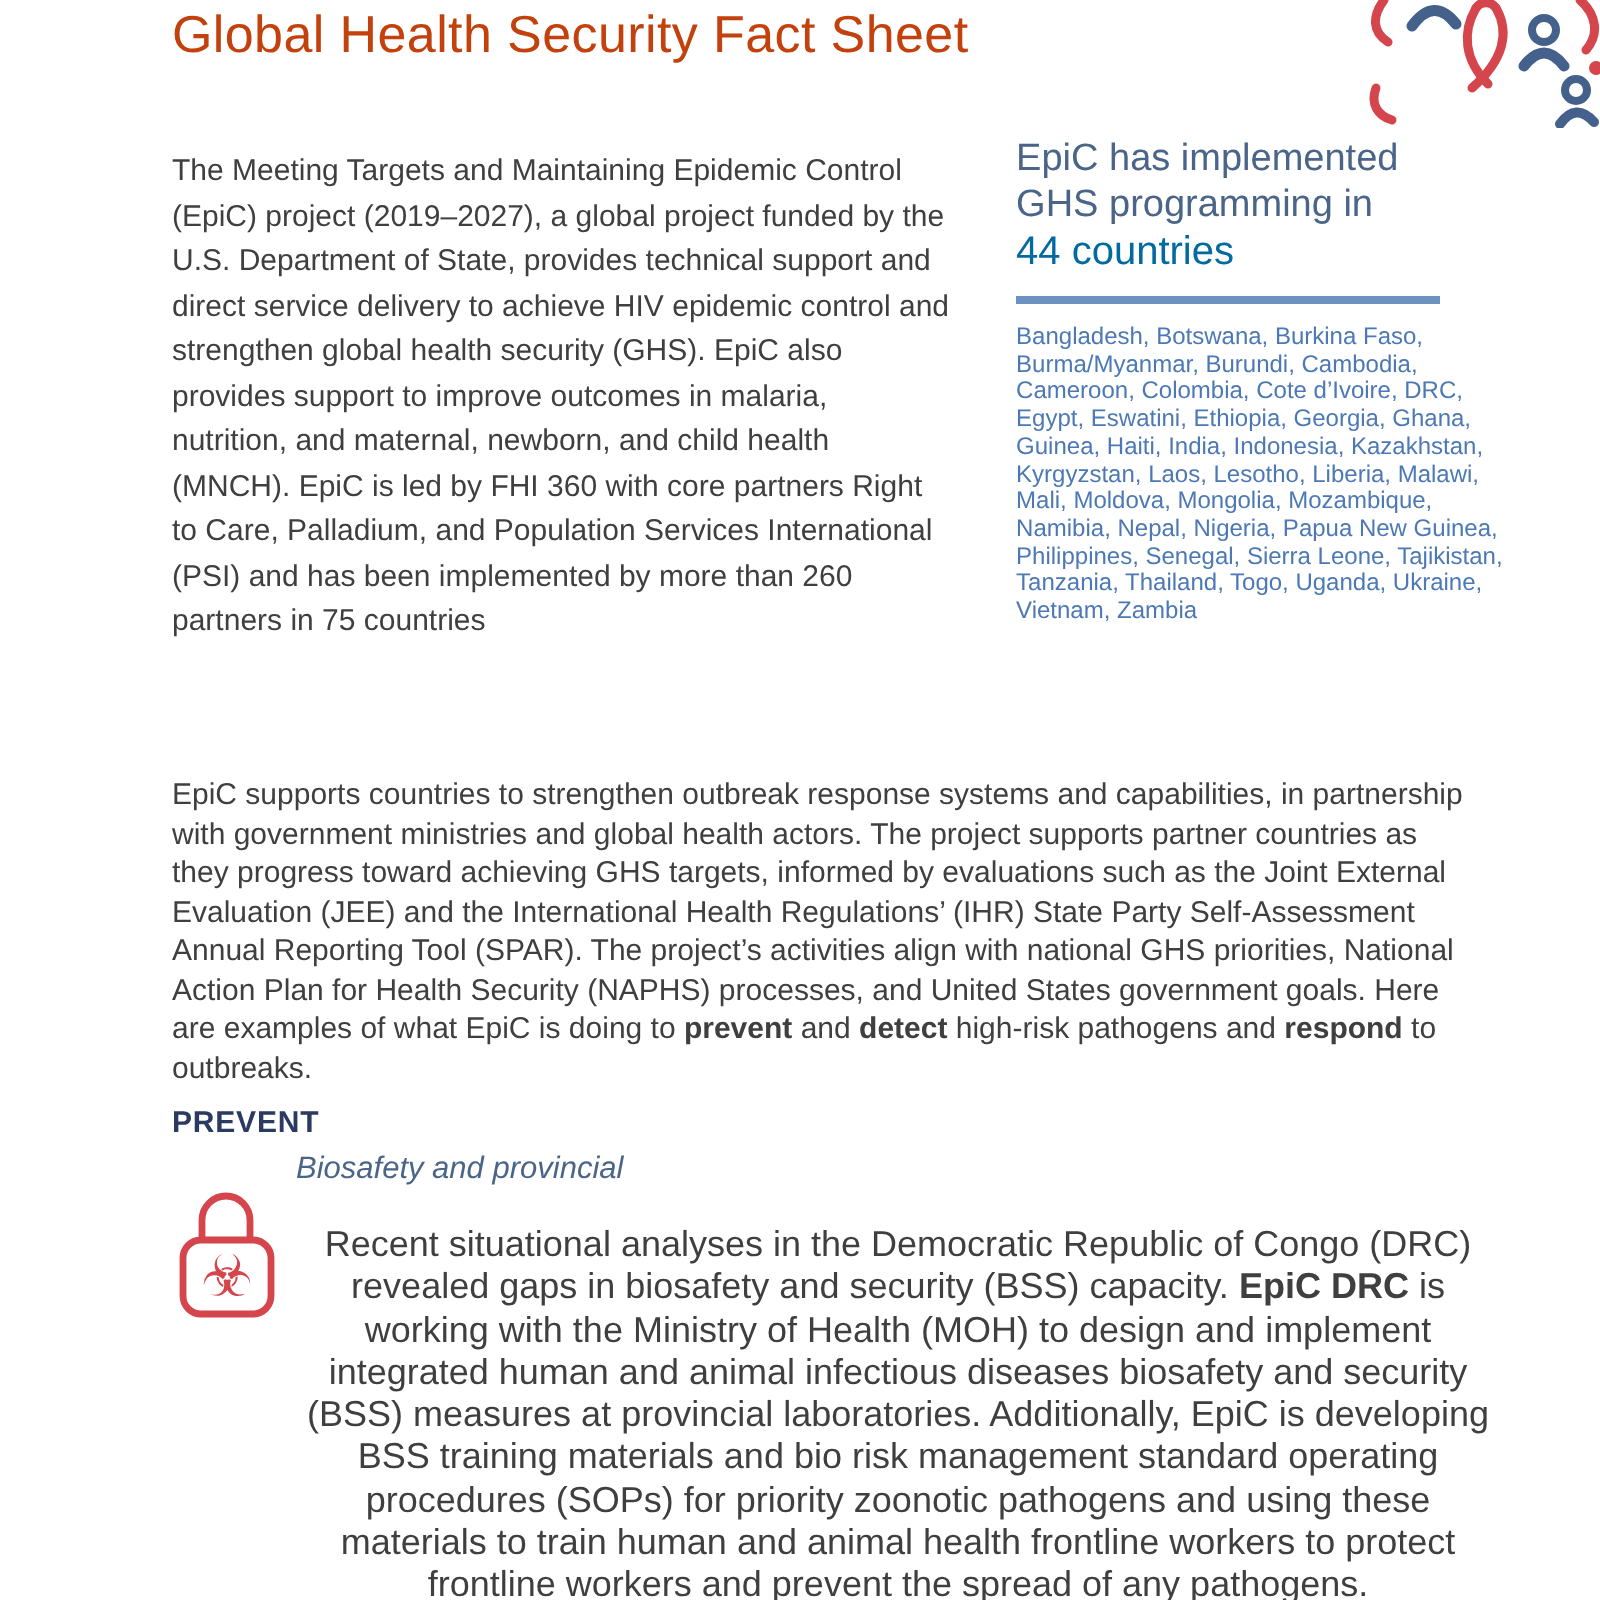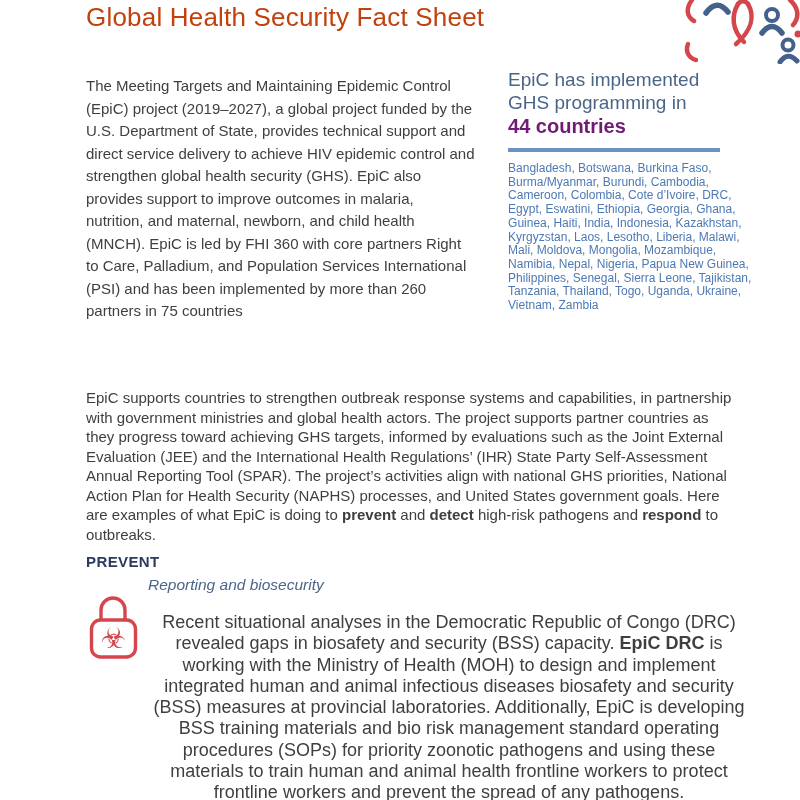--- a/index.html
+++ b/index.html
@@ -14,21 +14,21 @@
   }
   .logo { position:absolute; top:0; right:0; width:118px; height:64px; }
 
   .columns { position:absolute; left:86px; top:60px; width:690px; display:flex; }
   .left-col { width:392px; font-size:15px; line-height:22.5px; }
   .left-col p { margin:15px 0 13px 0; }
   .left-col p:last-child { margin-bottom:0; }
 
   .right-col { margin-left:33px; width:270px; padding-top:8px; }
   .sb-heading { font-size:19px; line-height:23px; color:#4a6588; width:200px; }
-  .sb-heading-bold { font-size:20px; line-height:25px; font-weight:700; color:#701a75; }
+  .sb-heading-bold { font-size:20px; line-height:25px; font-weight:400; color:#0369a1; }
   .sb-divider { width:212px; height:4px; background:#6c92c0; margin:9px 0 10px 0; }
   .sb-countries { width:252px; font-size:12px; font-weight:400; line-height:13.7px; color:#4c79b5; }
 
   .overview { position:absolute; left:86px; top:373px; width:652px; font-size:15px; line-height:19.5px; }
   .overview b { font-weight:700; }
 
   .prevent-heading {
     position:absolute; left:86px; top:553px;
     font-size:15px; font-weight:700; letter-spacing:0.4px; color:#2a3a60;
   }
@@ -83,16 +83,16 @@
 
 <div class="prevent-row">
   <div class="icon-wrap">
     <svg width="54" height="72" viewBox="0 0 54 72" aria-hidden="true">
       <path d="M15 32 V 21 a12 12 0 0 1 24 0 V 32" fill="none" stroke="#d5454c" stroke-width="3.4"></path>
       <rect x="5.5" y="31" width="44" height="37" rx="9" fill="none" stroke="#d5454c" stroke-width="3.4"></rect>
       <text x="27.5" y="59" text-anchor="middle" font-size="29" fill="#d5454c" font-family="DejaVu Sans, sans-serif">☣</text>
     </svg>
   </div>
   <div class="prevent-text">
-    <p class="prevent-sub">Reporting and biosecurity</p>
+    <p class="prevent-sub">Biosafety and provincial</p>
     <p class="prevent-body"><span>Recent situational analyses in the Democratic Republic of Congo (DRC) revealed gaps in biosafety and security (BSS) capacity. </span><b>EpiC DRC</b><span> is working with the Ministry of Health (MOH) to design and implement integrated human and animal infectious diseases biosafety and security (BSS) measures at provincial laboratories. Additionally, EpiC is developing BSS training materials and bio risk management standard operating procedures (SOPs) for priority zoonotic pathogens and using these materials to train human and animal health frontline workers to protect frontline workers and prevent the spread of any pathogens.</span></p>
   </div>
 </div>
 
 </body></html>

